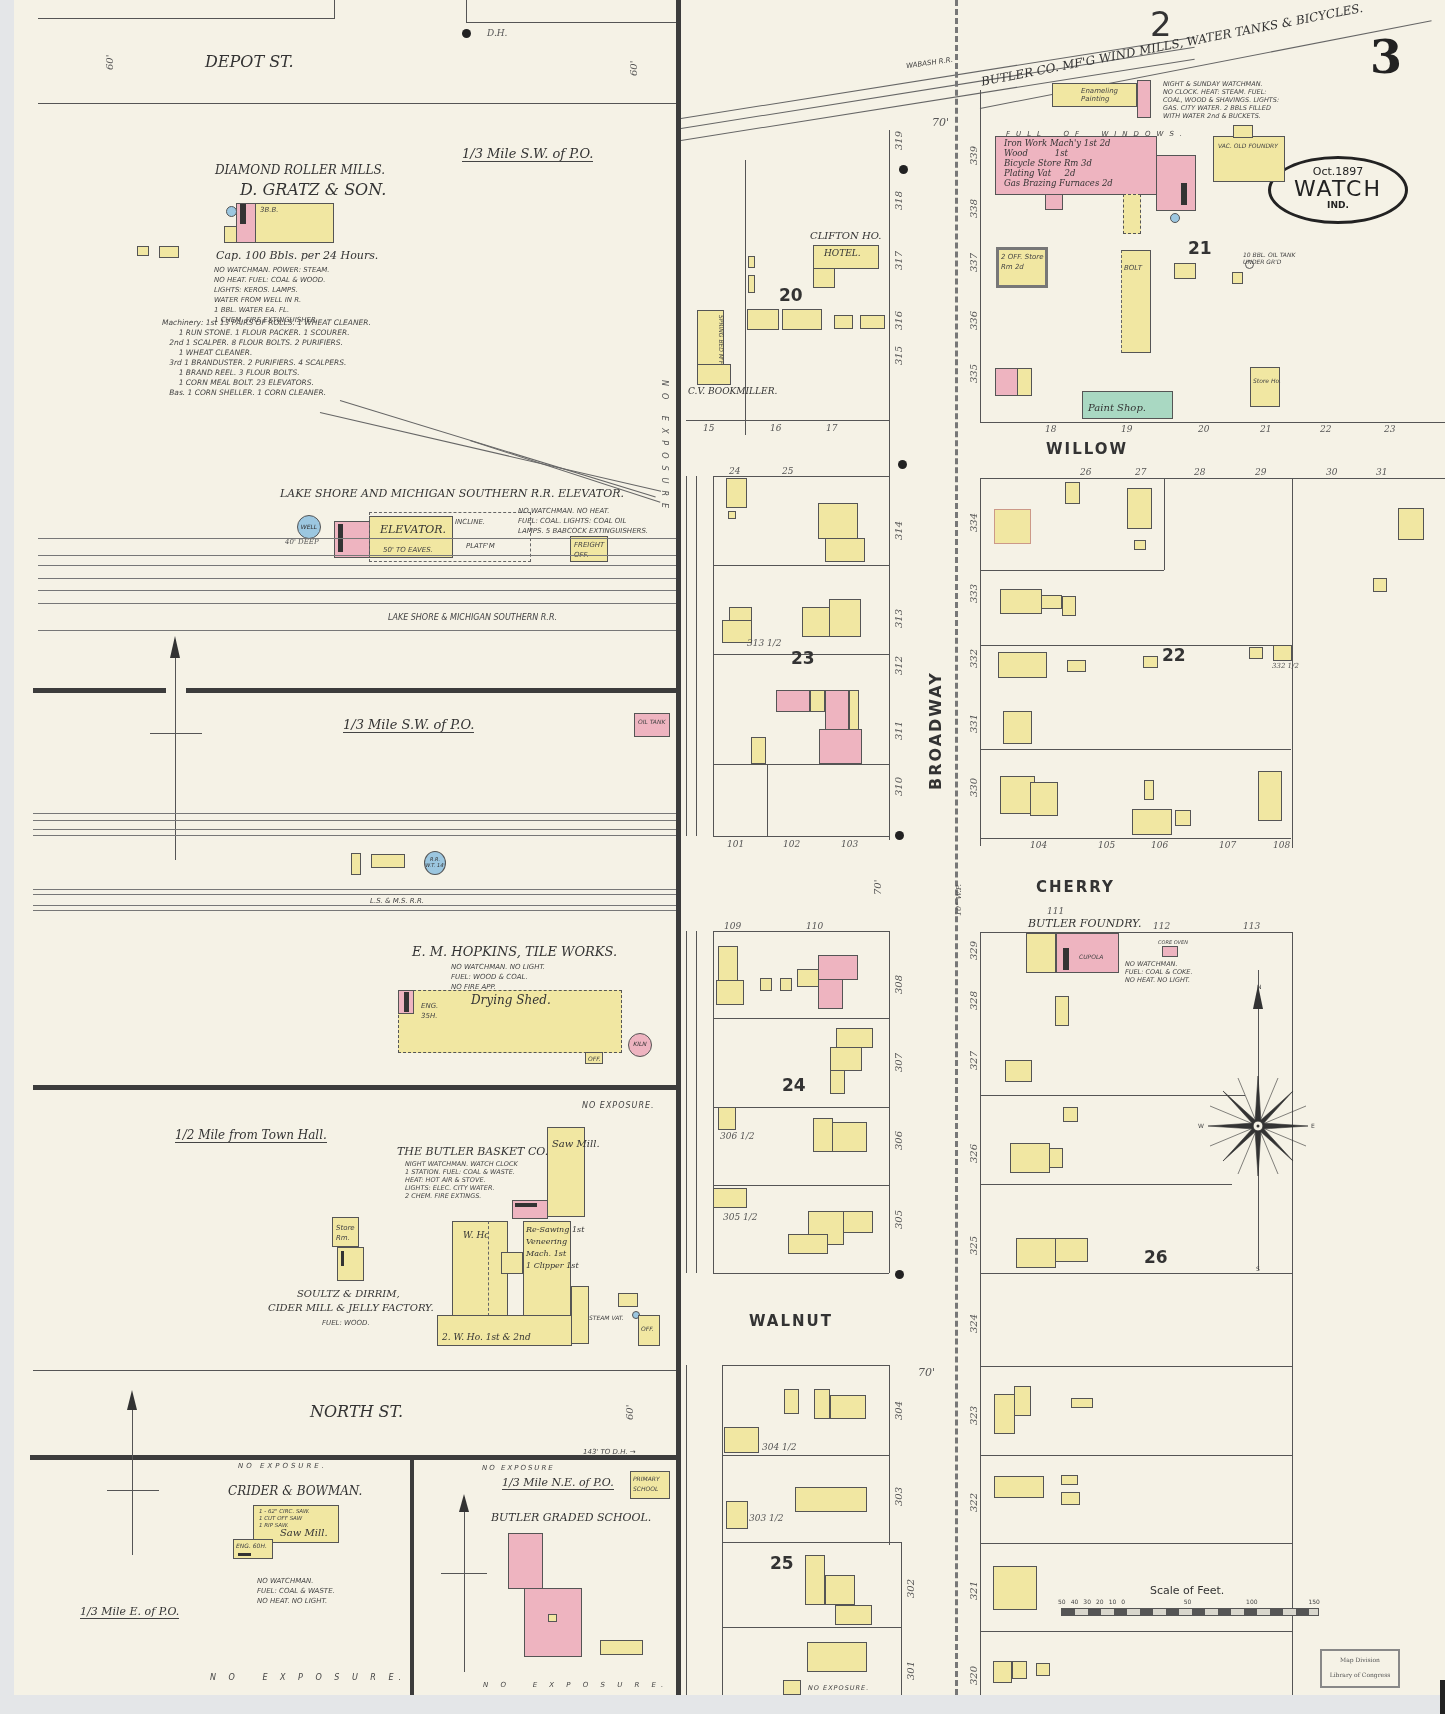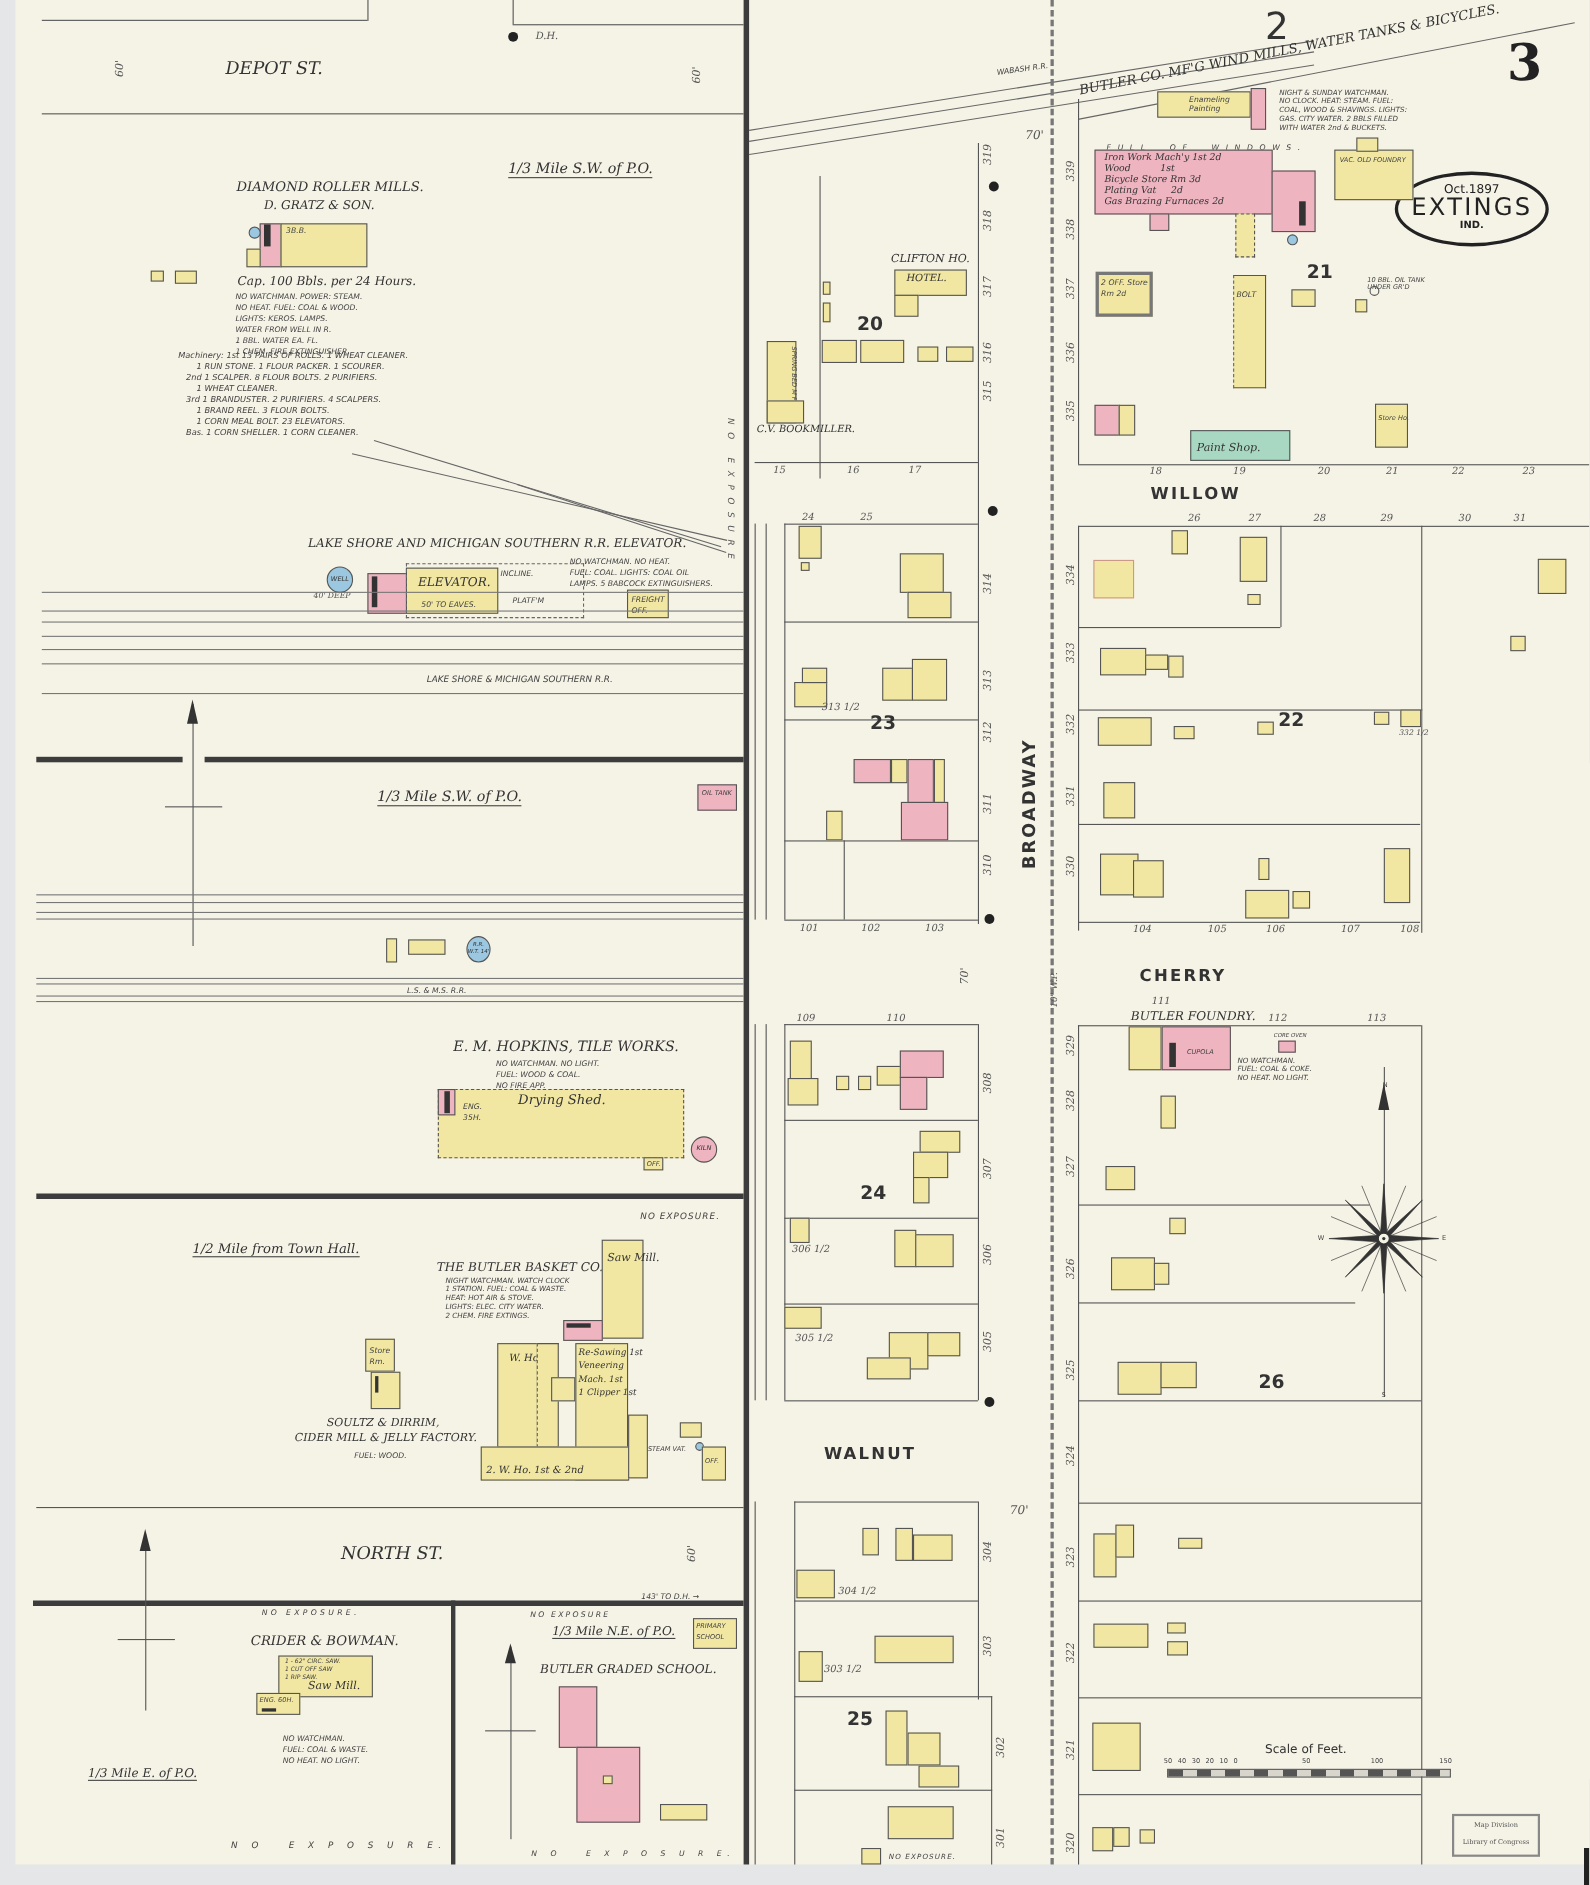--- a/index.html
+++ b/index.html
@@ -39,21 +39,21 @@
   <div class="line" style="left:466px;top:22px;width:210px;height:1px;"></div>
   <div class="dh" style="left:462px;top:29px;"></div>
   <div class="num" style="left:474px;top:28px;margin-left:13px;">D.H.</div>
   <div class="vnum" style="left:104px;top:70px;">60'</div>
   <div class="vnum" style="left:628px;top:76px;">60'</div>
   <div class="lbl" style="left:205px;top:52px;font-size:16px;">DEPOT ST.</div>
   <div class="line" style="left:38px;top:103px;width:638px;height:1px;"></div>
 
   <div class="lbl" style="left:462px;top:146px;font-size:13px;border-bottom:1.5px solid #444;">1/3 Mile S.W. of P.O.</div>
   <div class="lbl" style="left:215px;top:163px;font-size:12px;">DIAMOND ROLLER MILLS.</div>
-  <div class="lbl" style="left:240px;top:180px;font-size:11px;">D. GRATZ &amp; SON.</div>
+  <div class="lbl" style="left:240px;top:180px;font-size:16px;">D. GRATZ &amp; SON.</div>
   <div class="bld p" style="left:236px;top:203px;width:20px;height:40px;"></div>
   <div class="abs" style="left:240px;top:204px;width:6px;height:20px;background:#333;"></div>
   <div class="bld y" style="left:255px;top:203px;width:79px;height:40px;">
       <span class="note" style="left:4px;top:1px;">3B.B.</span>
     </div>
   <div class="bld y" style="left:224px;top:226px;width:13px;height:17px;"></div>
   <div class="well" style="left:226px;top:206px;width:11px;height:11px;"></div>
   <div class="bld y" style="left:137px;top:246px;width:12px;height:10px;"></div>
   <div class="bld y" style="left:159px;top:246px;width:20px;height:12px;"></div>
   <div class="lbl" style="left:216px;top:249px;font-size:11px;">Cap. 100 Bbls. per 24 Hours.</div>
@@ -238,21 +238,21 @@
   <div class="rr" style="left:681px;top:118px;width:520px;transform:rotate(-9deg);"></div>
   <div class="rr" style="left:681px;top:128px;width:520px;transform:rotate(-9deg);"></div>
   <div class="rr" style="left:681px;top:140px;width:520px;transform:rotate(-9deg);"></div>
   <div class="rr" style="left:980px;top:108px;width:460px;transform:rotate(-11deg);"></div>
   <div class="note" style="left:906px;top:58px;font-size:7px;transform:rotate(-8deg);">WABASH R.R.</div>
   <div class="abs" style="left:1150px;top:4px;font-family:'DejaVu Sans',sans-serif;font-size:34px;color:#333;">2</div>
   <div class="abs" style="left:1370px;top:30px;font-family:'DejaVu Serif',serif;font-weight:bold;font-size:46px;color:#222;">3</div>
 
   <div class="abs" style="left:1268px;top:156px;width:140px;height:68px;border:3px solid #222;border-radius:50%;box-sizing:border-box;text-align:center;">
     <div style="font-size:11px;margin-top:6px;color:#222;">Oct.1897</div>
-    <div style="font-size:22px;letter-spacing:2px;line-height:22px;color:#222;">EXTINGS</div>
+    <div style="font-size:22px;letter-spacing:2px;line-height:22px;color:#222;">WATCH</div>
     <div style="font-size:9px;font-weight:bold;color:#222;">IND.</div>
   </div>
 
   <div class="dash" style="left:955px;top:0;height:1695px;"></div>
   <div class="abs" style="left:926px;top:790px;font-family:'DejaVu Sans',sans-serif;font-weight:bold;font-size:16px;letter-spacing:2px;transform:rotate(-90deg);transform-origin:left top;color:#333;">BROADWAY</div>
   <div class="num" style="left:932px;top:116px;font-size:11px;">70'</div>
   <div class="vnum" style="left:872px;top:895px;">70'</div>
   <div class="num" style="left:918px;top:1366px;font-size:11px;">70'</div>
   <div class="vnum" style="left:954px;top:916px;font-size:8px;">10" W.P.</div>
 

